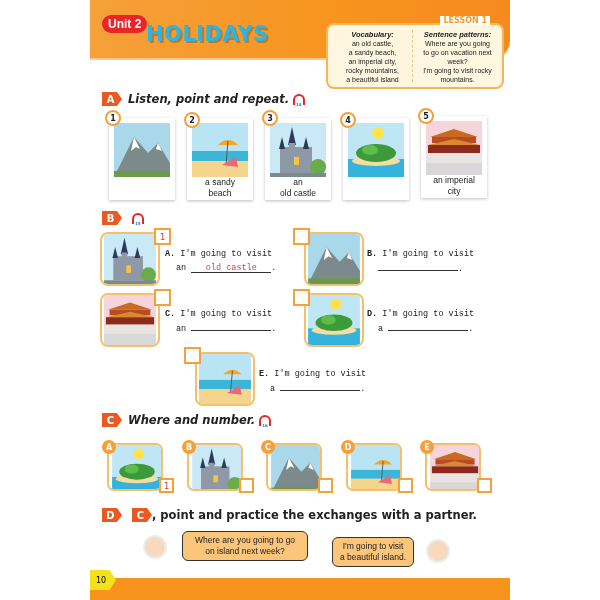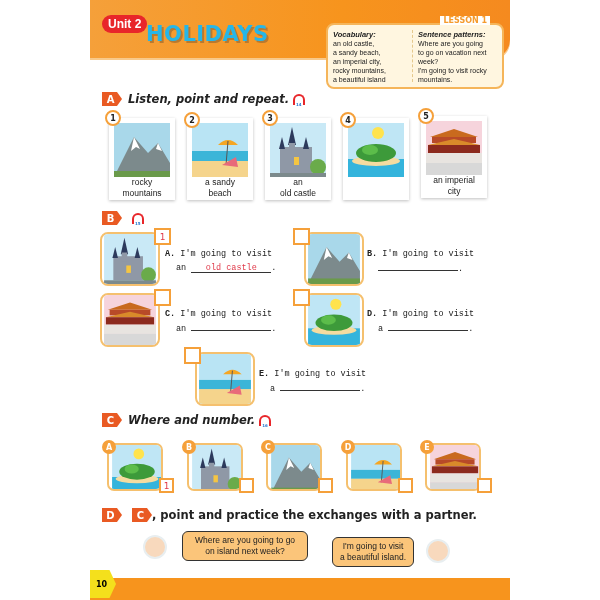--- a/index.html
+++ b/index.html
@@ -2,42 +2,42 @@
 <html><head>
 <meta charset="utf-8">
 <style>
   * { box-sizing: border-box; margin: 0; padding: 0; }
   body { width: 600px; height: 600px; background: #fff; position: relative; overflow: hidden; font-family: "DejaVu Sans", sans-serif; }
   .header-band { position: absolute; left: 90px; top: 0; width: 420px; height: 58px; background: linear-gradient(90deg,#f5a03a,#f7941d 60%,#f58a1f); border-bottom-right-radius: 18px; box-shadow: 0 2px 0 #f8c98a; }
   .unit-badge { position: absolute; left: 102px; top: 15px; background: #e8262a; color: #fff; font-weight: bold; font-size: 12px; padding: 2px 6px; border-radius: 10px; font-family: "Liberation Sans", sans-serif; }
   .unit-title { position: absolute; left: 146px; top: 22px; color: #26b6e8; font-weight: bold; font-size: 21px; letter-spacing: 0.5px; text-shadow: 2px 2px 0 #b9792f; font-family: "DejaVu Sans", sans-serif; }
   .vocab-box { position: absolute; left: 326px; top: 23px; width: 178px; height: 66px; background: #fff6e0; border: 2px solid #f5b55a; border-radius: 8px; display: flex; padding: 5px 5px; }
   .lesson-tag { position: absolute; right: 12px; top: -9px; background: #fff; color: #f59b2e; font-size: 8px; font-weight: bold; padding: 0 3px; margin-left: 16px; }
-  .vocab-col { flex: 1; font-size: 7px; line-height: 9px; color: #222; font-family: "Liberation Sans", sans-serif; }
+  .vocab-col { flex: 1; font-size: 7px; line-height: 9px; color: #222; font-family: "Liberation Sans", sans-serif; text-align: center; }
   .vocab-col + .vocab-col { border-left: 1px dashed #e6c98c; padding-left: 5px; }
   .vocab-col b { font-style: italic; font-size: 7.5px; display: block; }
   .sec-head { position: absolute; left: 102px; display: flex; align-items: center; font-weight: bold; font-style: italic; font-size: 11.5px; color: #222; font-family: "DejaVu Sans", sans-serif; }
   .sec-badge { width: 20px; height: 14px; background: #e95a23; color: #fff; font-style: normal; font-size: 10px; display: flex; align-items: center; justify-content: center; clip-path: polygon(0 0,75% 0,100% 50%,75% 100%,0 100%); margin-right: 6px; padding-right: 3px; }
   .headphone { display: inline-block; width: 12px; height: 11px; margin-left: 4px; border: 2px solid #e8262a; border-bottom: none; border-radius: 7px 7px 0 0; position: relative; }
   .headphone span { position: absolute; bottom: -2px; left: 1px; font-size: 4px; color: #2a7ad0; font-style: normal; }
   .cardA { position: absolute; width: 66px; height: 82px; background: #fff; box-shadow: 0 1px 3px rgba(0,0,0,.25); }
   .cardA .pic { position: absolute; left: 5px; top: 5px; width: 56px; height: 54px; }
   .cardA .cap { position: absolute; left: 0; top: 59px; width: 100%; text-align: center; font-size: 8.5px; line-height: 11px; color: #222; font-family: "Liberation Sans", sans-serif; }
   .num-circle { position: absolute; width: 16px; height: 16px; border-radius: 50%; background: #fff; border: 2px solid #f5a03a; font-size: 8px; font-weight: bold; display: flex; align-items: center; justify-content: center; color: #222; z-index: 2; }
   .imgB { position: absolute; border: 2px solid #f5c06e; border-radius: 8px; overflow: hidden; }
   .box { position: absolute; width: 17px; height: 17px; background: #fff; border: 2px solid #f5a03a; font-size: 9px; color: #e03a4a; display: flex; align-items: center; justify-content: center; z-index: 2; }
   .sent { position: absolute; font-size: 8.5px; color: #222; line-height: 14px; font-family: Liberation Mono, monospace; }
   .sent b { font-weight: bold; }
   .blank { display: inline-block; width: 80px; border-bottom: 1px solid #333; height: 10px; vertical-align: baseline; text-align: center; color: #e03a4a; font-size: 8.5px; line-height: 10px; }
   .cardC { position: absolute; width: 56px; height: 48px; border: 2px solid #f5c06e; border-radius: 7px; overflow: hidden; }
   .letter-circle { position: absolute; width: 14px; height: 14px; border-radius: 50%; background: #f5a03a; color: #fff; font-size: 8px; font-weight: bold; display: flex; align-items: center; justify-content: center; z-index: 2; }
   .bubble { position: absolute; background: #fbc57a; border: 1.5px solid #333; border-radius: 6px; font-size: 8.5px; text-align: center; line-height: 11px; color: #222; padding: 3px 5px; font-family: "Liberation Sans", sans-serif; }
   .avatar { position: absolute; width: 24px; height: 24px; border-radius: 50%; background: #f8d9bd; border: 2px solid #e8eef0; }
   .footer { position: absolute; left: 90px; top: 578px; width: 420px; height: 22px; background: #f7941d; }
-  .page-num { position: absolute; left: 90px; top: 570px; width: 26px; height: 28px; background: #f4e01c; font-size: 8px; font-weight: bold; display: flex; align-items: center; padding-left: 6px; clip-path: polygon(0 0,75% 0,100% 50%,75% 100%,0 100%); z-index: 2; }
+  .page-num { position: absolute; left: 90px; top: 570px; width: 26px; height: 20px; background: #f4e01c; font-size: 8px; font-weight: normal; display: flex; align-items: center; padding-left: 6px; clip-path: polygon(0 0,75% 0,100% 50%,75% 100%,0 100%); z-index: 2; }
 </style>
 </head>
 <body>
 
 <div class="header-band"></div>
 <div class="unit-badge">Unit 2</div>
 <div class="unit-title">HOLIDAYS</div>
 
 <div class="vocab-box">
   <div class="lesson-tag">LESSON 1</div>
@@ -112,24 +112,20 @@
   <span>Listen, point and repeat.</span>
   <span class="headphone">
       <span>14</span>
     </span>
 </div>
 
 <div class="cardA" style="left:109px; top:118px;">
   <svg class="pic">
       <use href="#scene-mountain"></use>
     </svg>
-  <div class="cap">
-      <div>rocky</div>
-      <div>mountains</div>
-    </div>
 </div>
 <div class="num-circle" style="left:105px; top:110px;">1</div>
 
 <div class="cardA" style="left:187px; top:118px;">
   <svg class="pic">
       <use href="#scene-beach"></use>
     </svg>
   <div class="cap">
       <div>a sandy</div>
       <div>beach</div>

